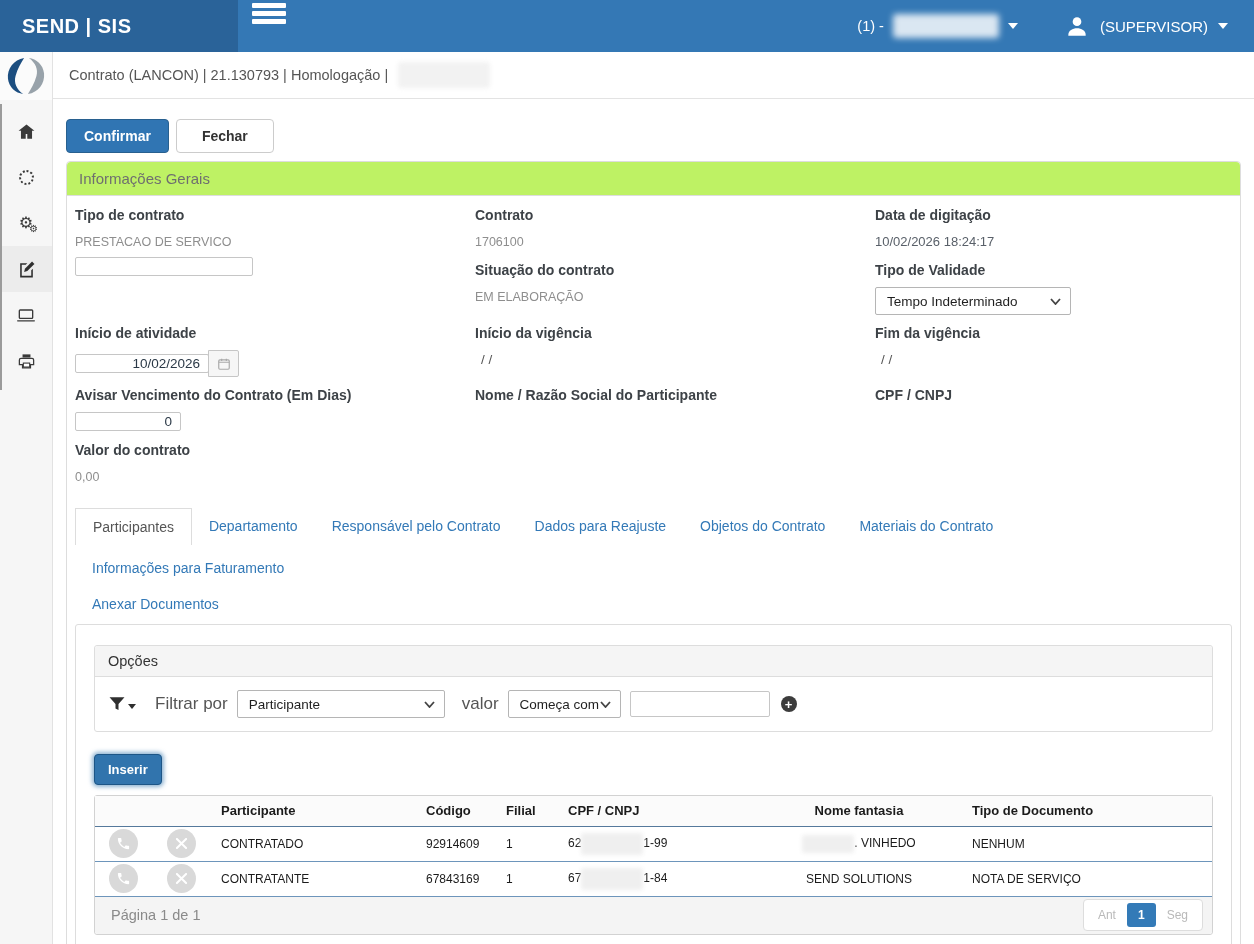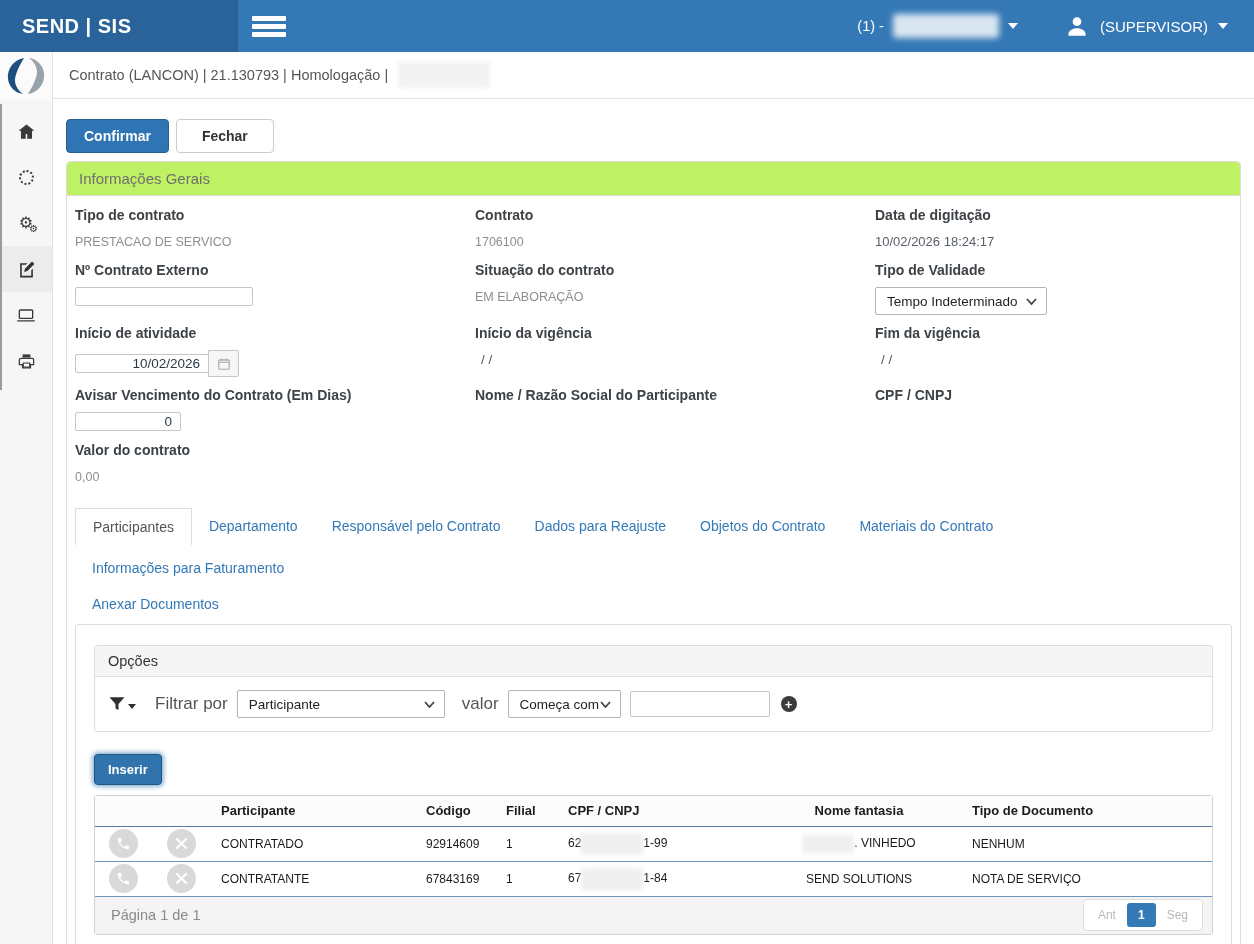--- a/index.html
+++ b/index.html
@@ -1,20 +1,20 @@
 <!DOCTYPE html>
 <html><head>
 <meta charset="utf-8">
 <style>
   * { margin:0; padding:0; box-sizing:border-box; }
   html,body { width:1254px; height:944px; }
   body { font-family:"Liberation Sans", sans-serif; background:#fff; position:relative; overflow:hidden; }
 
   
-  .topbar { position:absolute; top:0; left:0; width:1254px; height:52px; background:#3478b5; display:flex; align-items:center; z-index:5; }
+  .topbar { position:absolute; top:0; left:0; width:1254px; height:52px; background:#3478b5; display:flex; z-index:5; }
   .brand-area { width:238px; height:52px; background:#2a6399; display:flex; align-items:center; padding-left:22px; flex:none; }
   .brand { color:#fff; font-size:20px; font-weight:bold; letter-spacing:.5px; white-space:nowrap; }
   .hamburger { margin-left:14px; cursor:pointer; }
   .hamburger .bar { width:34px; height:5px; background:#fff; border-radius:1px; margin:3px 0; }
   .topbar-right { margin-left:auto; display:flex; align-items:center; gap:46px; padding-right:26px; color:#fff; }
   .company-group { display:flex; align-items:center; gap:9px; font-size:14.5px; cursor:pointer; }
   .redacted-on-blue { width:106px; height:24px; background:rgba(255,255,255,.82); border-radius:3px; filter:blur(3px); }
   .caret-down { width:0; height:0; border-left:5px solid transparent; border-right:5px solid transparent; border-top:6px solid #fff; }
   .user-group { display:flex; align-items:center; gap:10px; font-size:15px; cursor:pointer; }
 
@@ -52,21 +52,21 @@
   .fvalue.dark { color:#596069; font-size:13px; }
   .fvalue.slashes { color:#555; font-size:13.5px; padding-left:6px; }
   .text-input { height:19px; border:1px solid #c6c6c6; border-radius:2px; font-size:13px; color:#333; padding:0 8px; font-family:"Liberation Sans",sans-serif; }
   .w-ext { width:178px; }
   .date-wrap { display:flex; align-items:center; }
   .w-date { width:134px; text-align:right; color:#2b3947; font-size:13.5px; }
   .cal-btn { width:31px; height:27px; margin-left:-1px; background:#f6f6f6; border:1px solid #c6c6c6; border-radius:0 2px 2px 0; display:flex; align-items:center; justify-content:center; cursor:pointer; }
   .w-days { width:106px; text-align:right; color:#2b3947; font-size:13.5px; }
 
   .sel { display:inline-flex; align-items:center; justify-content:space-between; border:1px solid #b5b5b5; background:#fff; height:28px; font-size:13.5px; color:#1f1f1f; padding:0 9px 0 11px; border-radius:2px; cursor:pointer; }
-  .sel-validade { width:172px; }
+  .sel-validade { width:196px; }
   .sel-field { width:208px; }
   .sel-oper { width:113px; }
 
   
   .tabs-row { display:flex; margin-top:16px; }
   .tabs-row.second { margin-top:5px; margin-bottom:2px;flex-direction:column; }
   .tab { font-size:14px; color:#3379b7; padding:10px 17px; cursor:pointer; white-space:nowrap; }
   .tab.active { color:#555; background:#fff; border:1px solid #ddd; border-bottom:none; }
 
   .tab-panel { border:1px solid #ddd; border-radius:3px; padding:20px 18px 18px; }
@@ -202,21 +202,20 @@
           <div class="fcell">
             <span class="flabel">Contrato</span>
             <span class="fvalue">1706100</span>
           </div>
           <div class="fcell">
             <span class="flabel">Data de digitação</span>
             <span class="fvalue dark">10/02/2026 18:24:17</span>
           </div>
 
           <div class="fcell">
-            <span class="flabel">Nº Contrato Externo</span>
             <input class="text-input w-ext" type="text" value="" style="">
           </div>
           <div class="fcell">
             <span class="flabel">Situação do contrato</span>
             <span class="fvalue">EM ELABORAÇÃO</span>
           </div>
           <div class="fcell">
             <span class="flabel">Tipo de Validade</span>
             <div class="sel sel-validade">
               <span>Tempo Indeterminado</span>

